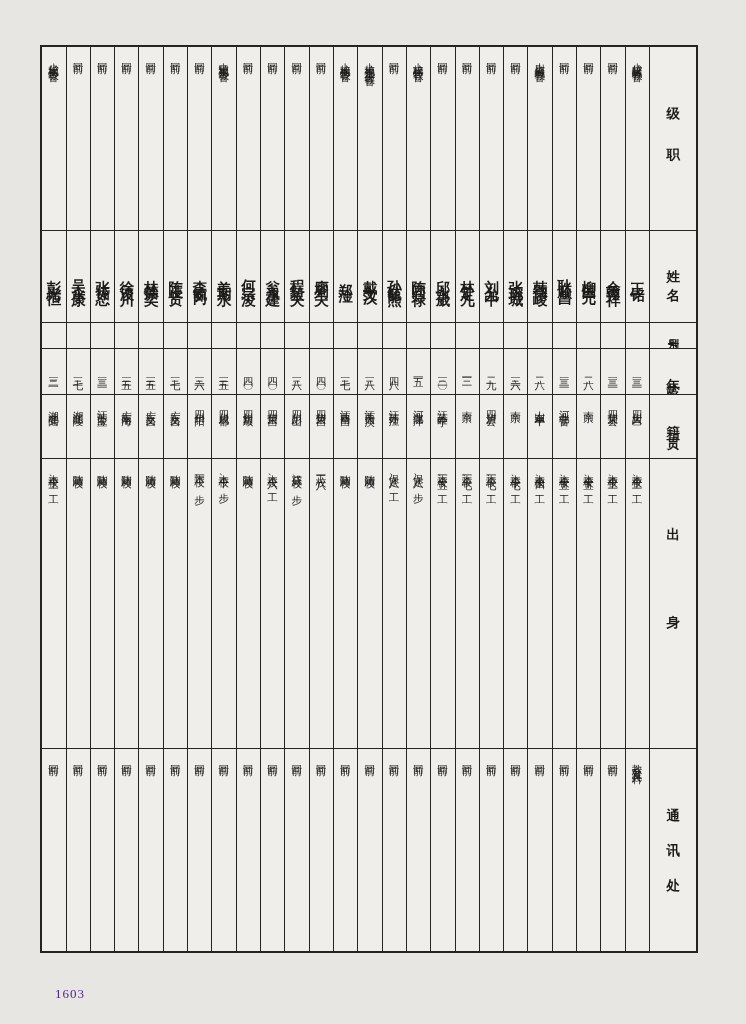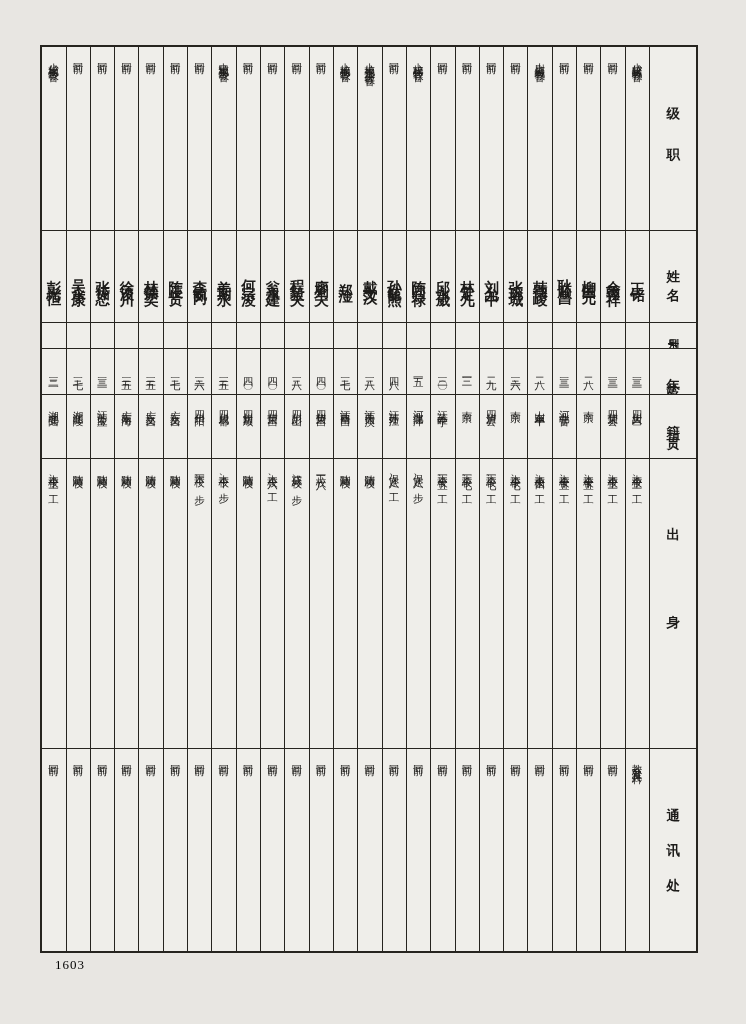--- a/index.html
+++ b/index.html
@@ -63,24 +63,24 @@
   .hl-rank span{letter-spacing:3.2em;}
   .hl-name span{letter-spacing:1.4em;}
   .hl-alias span{font-size:11px !important;letter-spacing:0.05em;}
   .hl-age span{letter-spacing:0.35em;}
   .hl-origin span{letter-spacing:0.9em;}
   .hl-bg span{letter-spacing:6.5em;}
   .hl-contact span{letter-spacing:2.6em;}
   .hl-rank,.hl-name,.hl-origin,.hl-bg,.hl-contact,.hl-age{align-items:center;padding-top:0;}
   .page-number{
     position:absolute;
-    left:55px;top:957px;
+    left:55px;top:986px;
     font-family:"Liberation Serif", serif;
     font-size:13px;
-    color:#000000;
+    color:#4c1d95;
     letter-spacing:1px;
   }
 </style>
 </head>
 <body>
 
 <div class="page">
 
   <div class="table">
 

